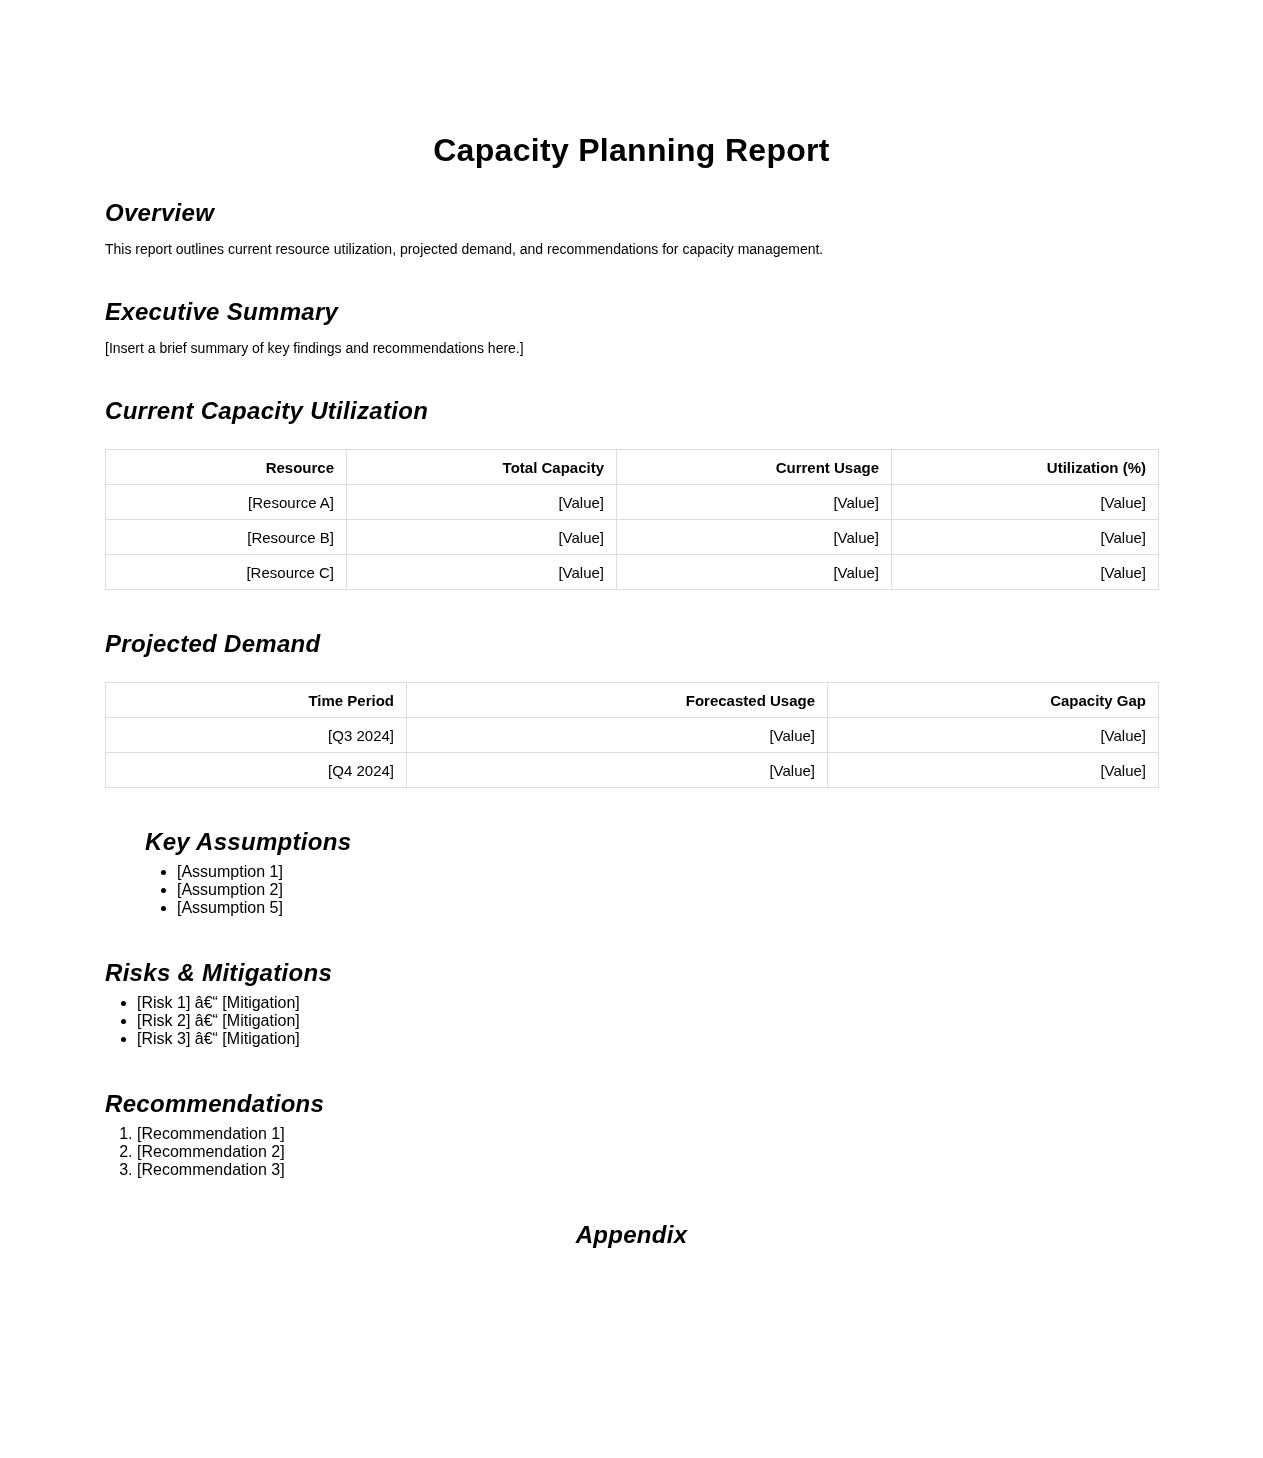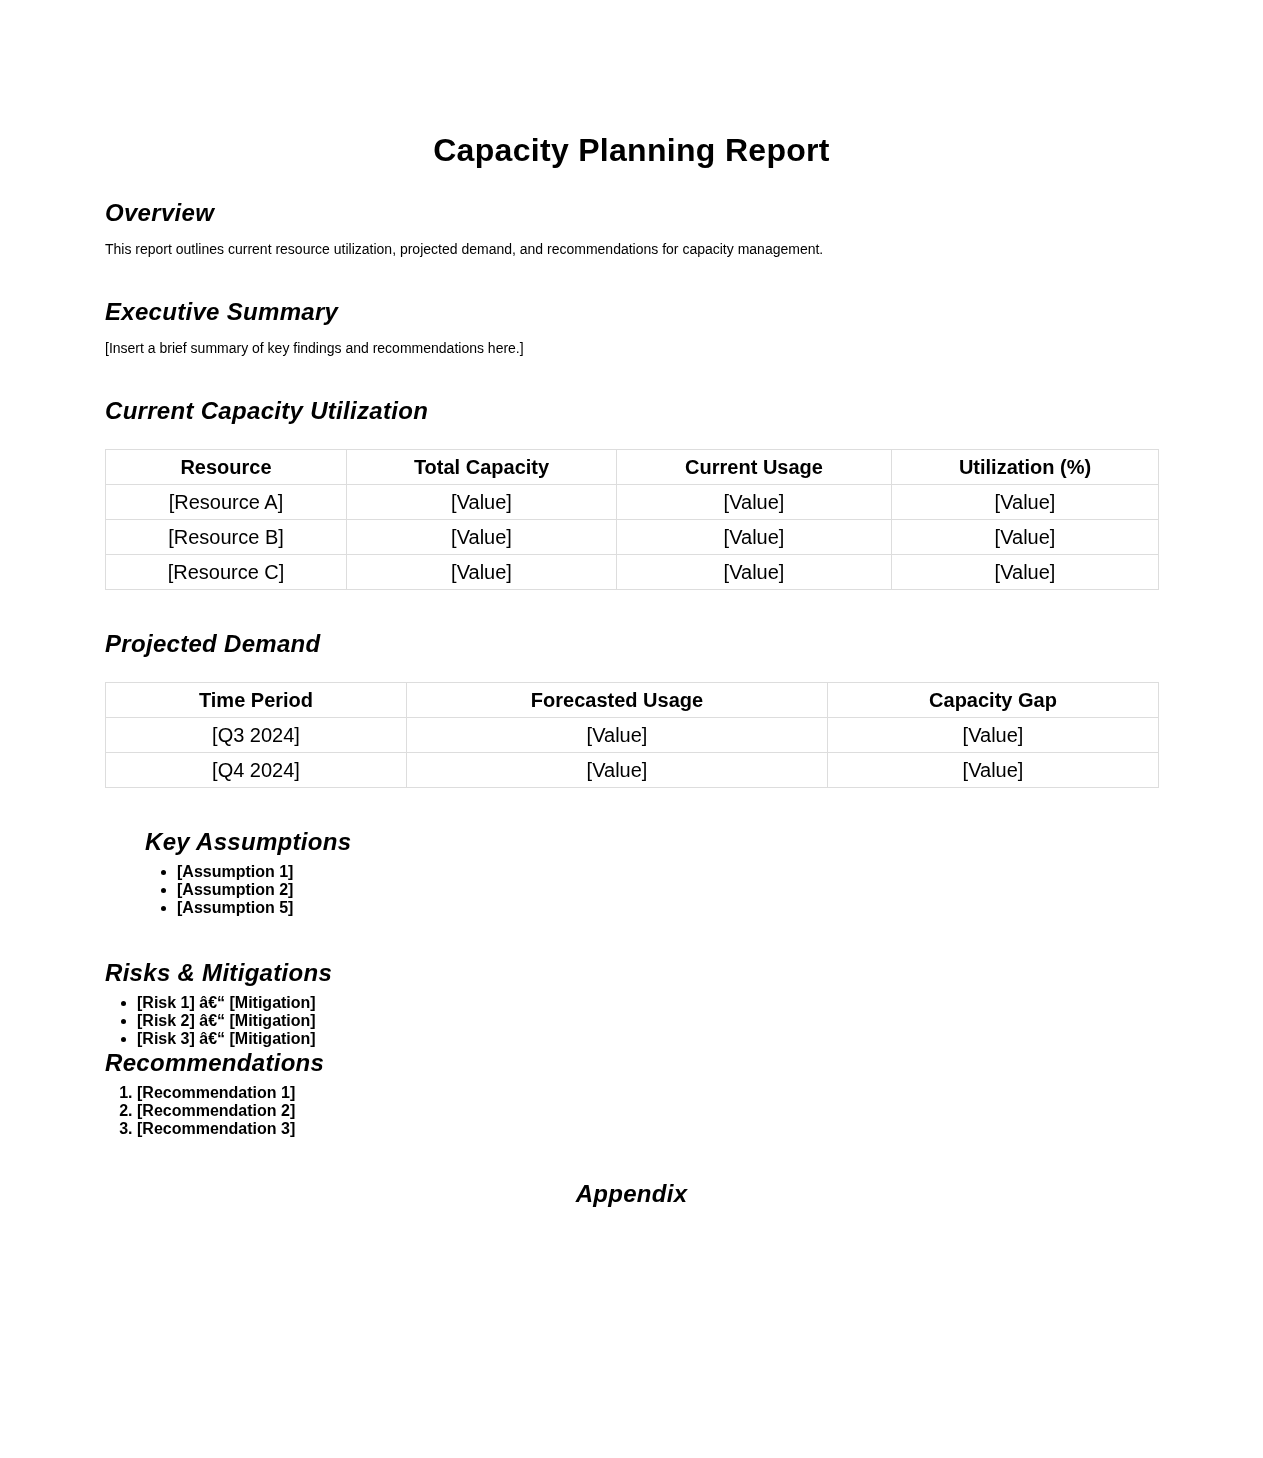--- a/index.html
+++ b/index.html
@@ -33,51 +33,51 @@
       letter-spacing: 0.3px;
       font-style: italic;
     }
     .section { margin: 0; }
     .s-overview { margin-top: 26px; }
     .s-exec { margin-top: 39px; }
     .s-current { margin-top: 39px; }
     .s-projected { margin-top: 39px; }
     .s-assumptions { margin-top: 39px; margin-left: 40px; }
     .s-risks { margin-top: 41px; }
-    .s-recs { }
+    .s-recs { margin-top: 41px; }
     .s-appendix { margin-top: 41px; text-align: center; }
     p {
       font-size: 14px;
       margin: 12px 0 0 0;
       line-height: 18px;
     }
     table {
       border-collapse: collapse;
       width: 1053px;
       margin-top: 23px;
       table-layout: fixed;
     }
     th, td {
       border: 1px solid #dddddd;
       padding: 0 12px;
       height: 34px;
-      font-size: 20px;
-      text-align: center;
+      font-size: 15px;
+      text-align: right;
       vertical-align: middle;
     }
     th { font-weight: bold; }
     ul, ol {
       margin: 6px 0 0 0;
       padding-left: 32px;
       font-size: 16px;
       line-height: 18px;
     }
     ul { list-style-type: disc; }
     ol { list-style-type: decimal; }
-    li { margin: 0; font-weight: bold; }
+    li { margin: 0; }
   </style>
 </head>
 <body>
 
 <div class="page">
 
   <h1>Capacity Planning Report</h1>
 
   <section class="section s-overview">
     <h2>Overview</h2>

